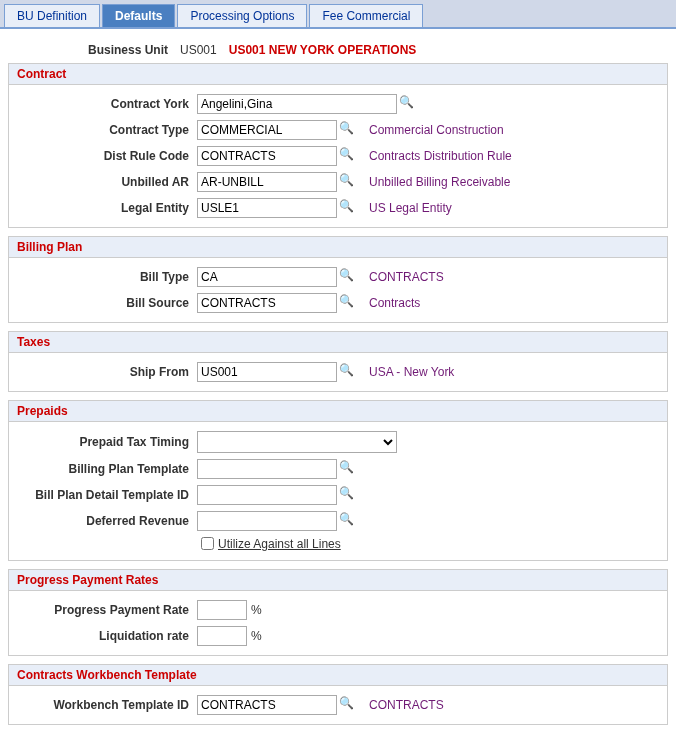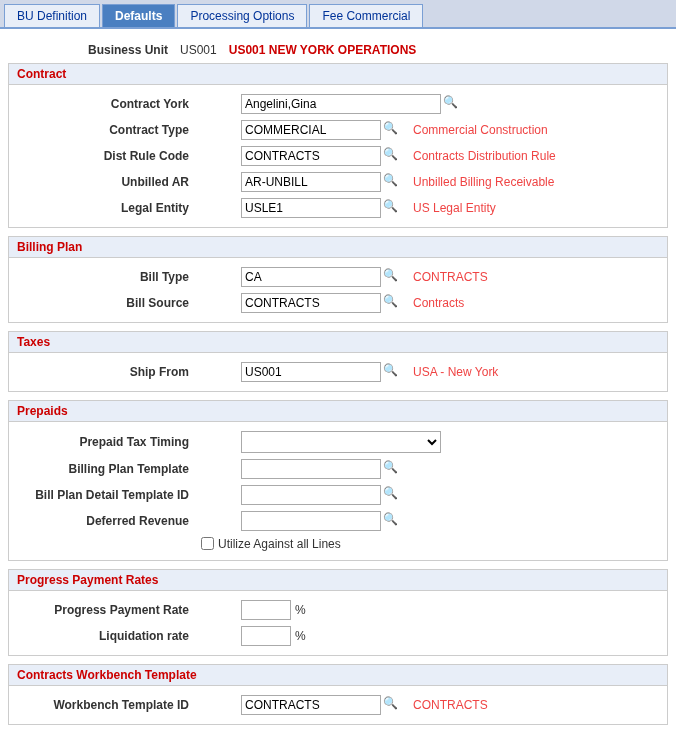--- a/index.html
+++ b/index.html
@@ -83,21 +83,20 @@
       font-weight: bold;
       color: #333;
       font-size: 12px;
     }
     .form-input {
       border: 1px solid #aaa;
       padding: 1px 3px;
       font-size: 12px;
       background: #fff;
       height: 20px;
-      margin-left: 44px;
     }
     .form-input-wide {
       width: 200px;
     }
     .form-input-medium {
       width: 140px;
     }
     .form-input-small {
       width: 50px;
     }
@@ -108,35 +107,36 @@
       cursor: pointer;
       margin-left: 2px;
       vertical-align: middle;
       position: relative;
     }
     .search-icon::before {
       content: "🔍";
       font-size: 12px;
     }
     .link-text {
-      color: #ef4444;
+      color: #701a75;
       margin-left: 12px;
       cursor: pointer;
       text-decoration: none;
       font-size: 12px;
     }
     select.form-input {
       width: 200px;
       height: 22px;
       background: white;
     }
     .checkbox-row {
       display: flex;
       align-items: flex-start;
       padding: 3px 8px 3px 192px;
+      text-decoration: underline;
     }
     .checkbox-row input[type=checkbox] {
       margin-right: 4px;
     }
     .percent-sign {
       margin-left: 4px;
       font-size: 12px;
     }
   </style>
 </head>

